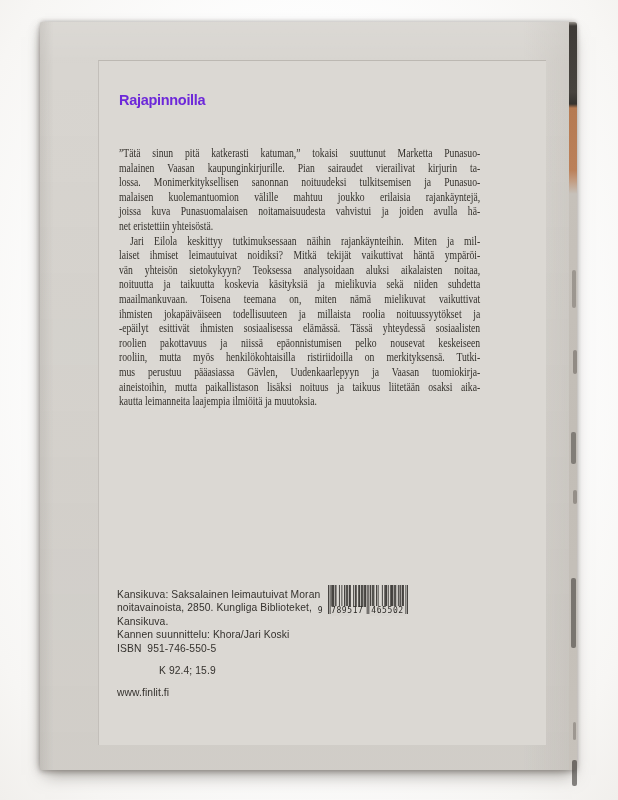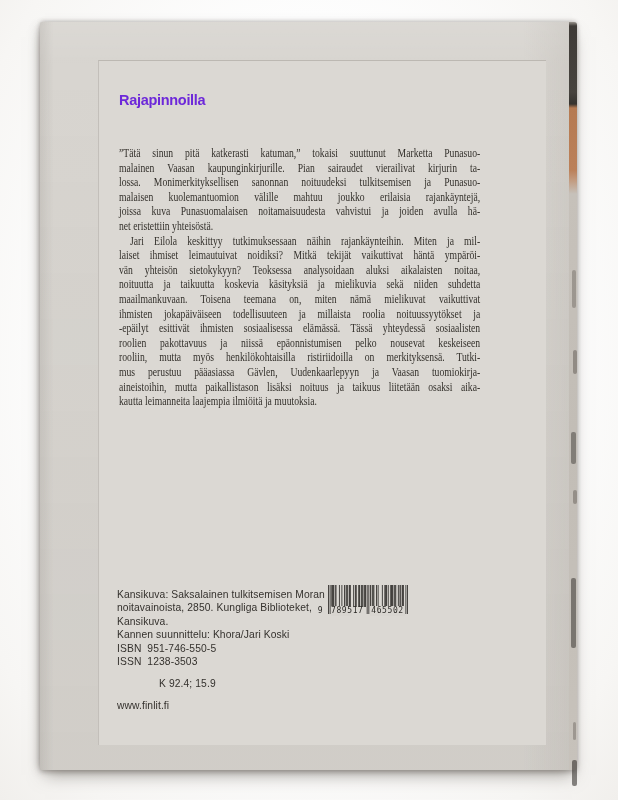--- a/index.html
+++ b/index.html
@@ -114,26 +114,25 @@
         <div class="syn-line">roolien pakottavuus ja niissä epäonnistumisen pelko nousevat keskeiseen</div>
         <div class="syn-line">rooliin, mutta myös henkilökohtaisilla ristiriidoilla on merkityksensä. Tutki-</div>
         <div class="syn-line">mus perustuu pääasiassa Gävlen, Uudenkaarlepyyn ja Vaasan tuomiokirja-</div>
         <div class="syn-line">aineistoihin, mutta paikallistason lisäksi noituus ja taikuus liitetään osaksi aika-</div>
         <div class="syn-line last">kautta leimanneita laajempia ilmiöitä ja muutoksia.</div>
       </div>
   </div>
 
   <div class="credits">
     <div>
-        <div class="credit-line">Kansikuva: Saksalainen tulkitsemisen Moran</div>
+        <div class="credit-line">Kansikuva: Saksalainen leimautuivat Moran</div>
         <div class="credit-line">noitavainoista, 2850. Kungliga Biblioteket,</div>
         <div class="credit-line">Kansikuva.</div>
         <div class="credit-line">Kannen suunnittelu: Khora/Jari Koski</div>
         <div class="credit-line">ISBN  951-746-550-5</div>
-        <div class="credit-line">ISSN  1238-3503</div>
       </div>
     <div class="classification">K 92.4; 15.9</div>
     <div class="website">www.finlit.fi</div>
   </div>
 
   <div class="barcode">
     <svg viewBox="0 0 95 29" preserveAspectRatio="none">
         <rect x="0" y="0" width="1" height="29"></rect>
         <rect x="2" y="0" width="1" height="29"></rect>
         <rect x="4" y="0" width="1" height="22"></rect>

